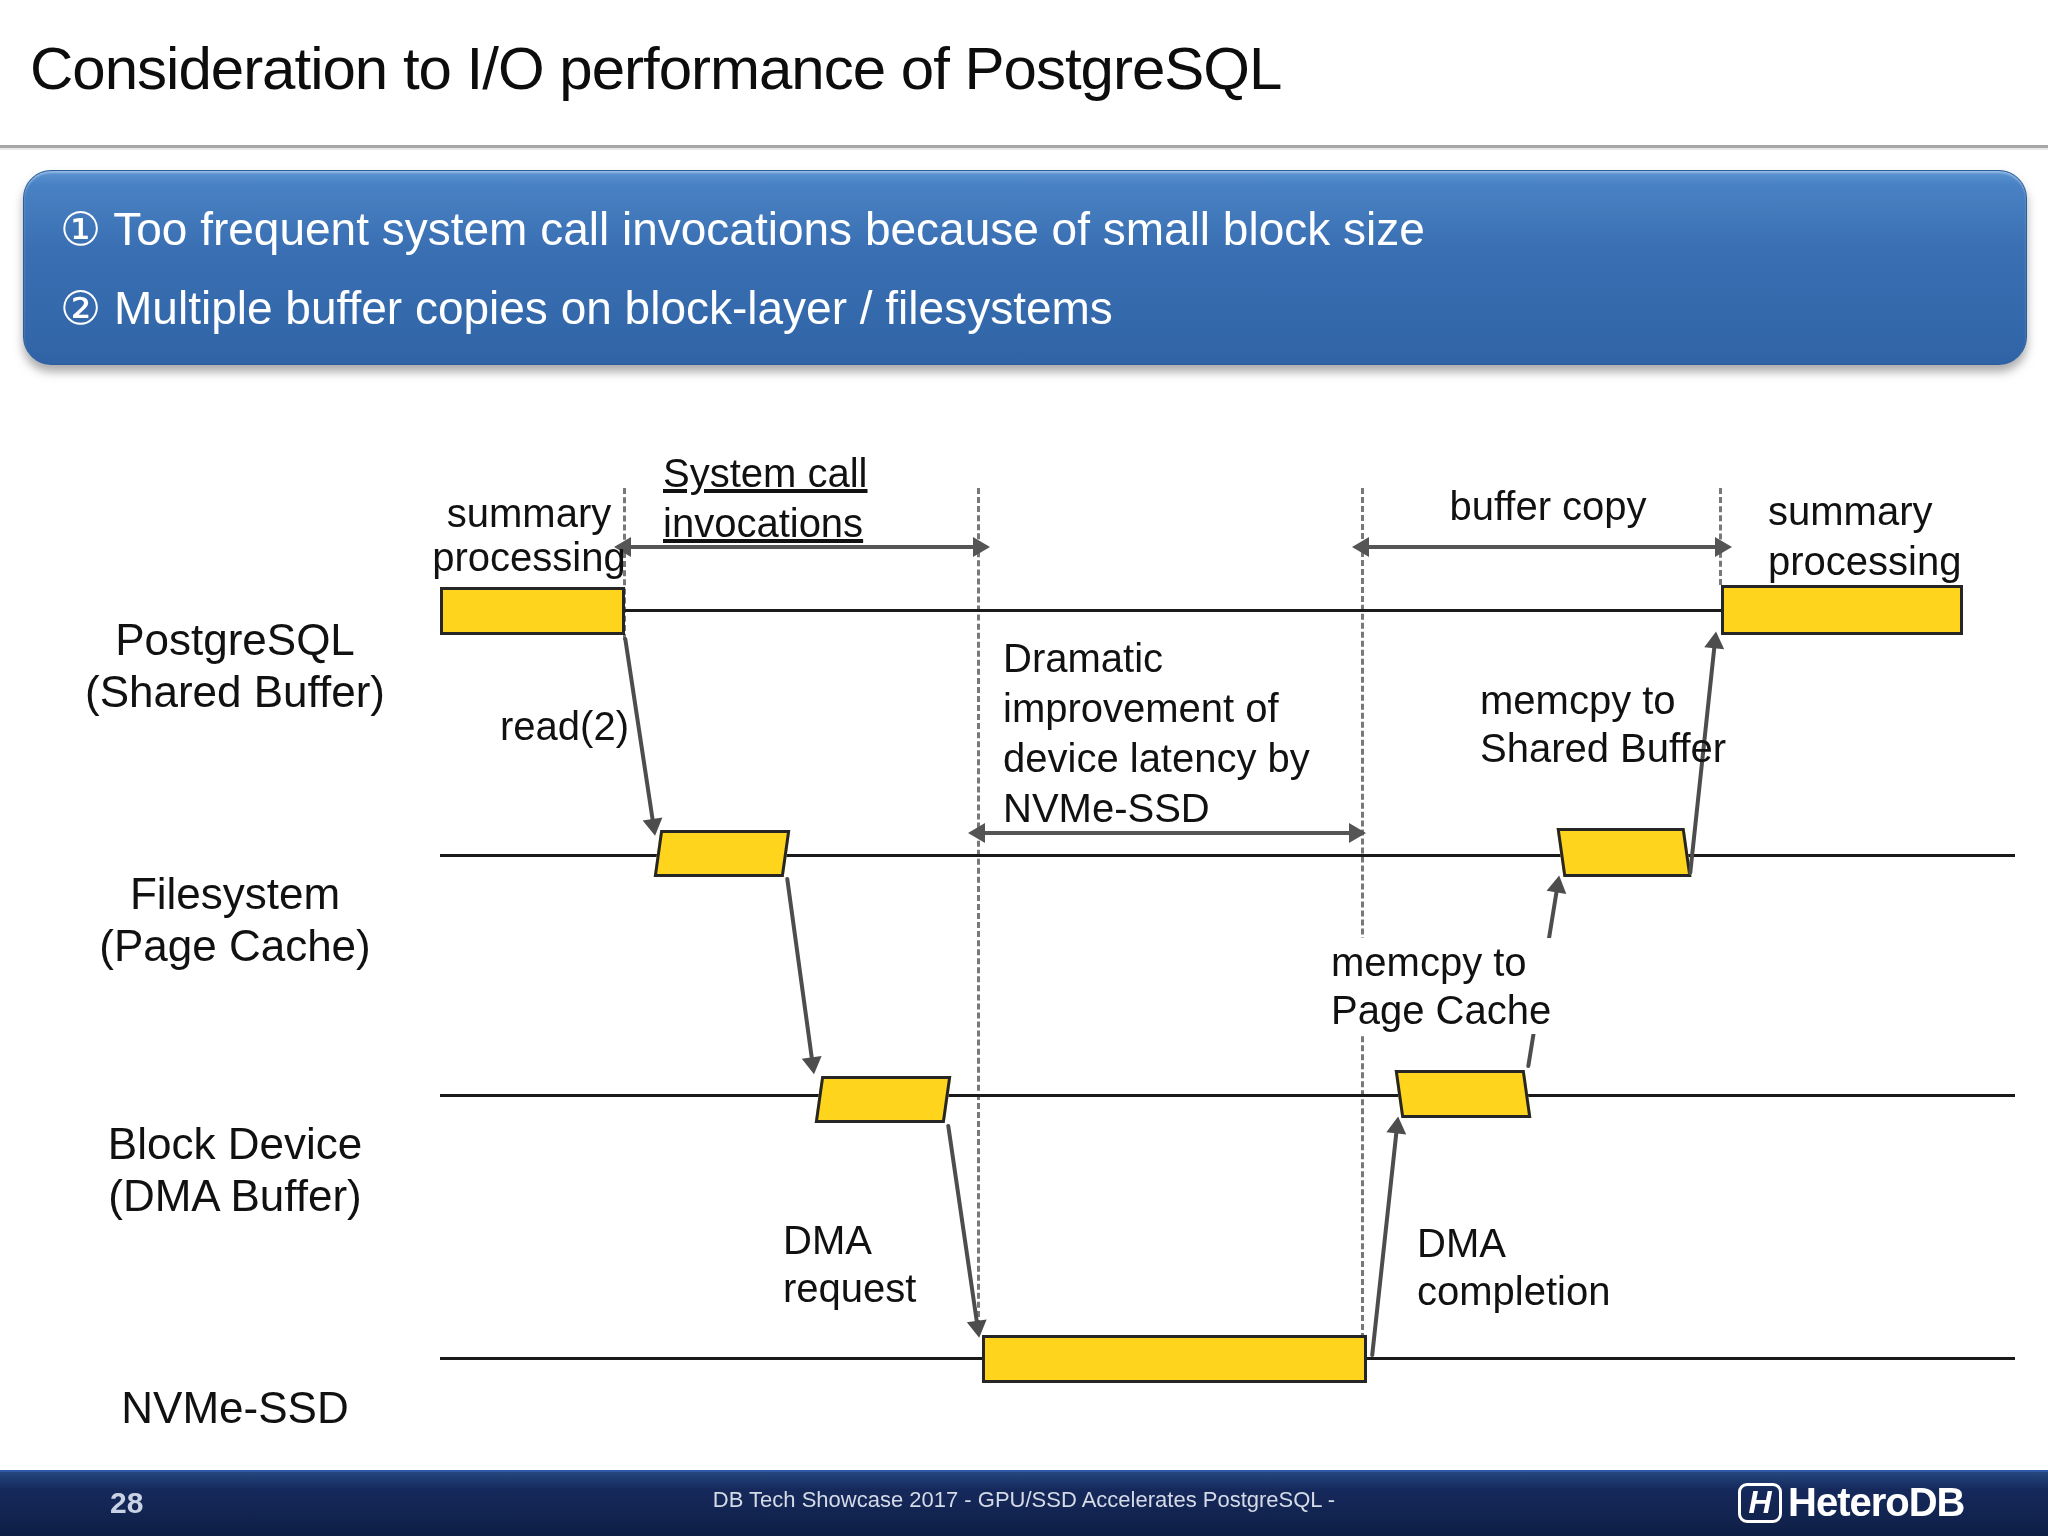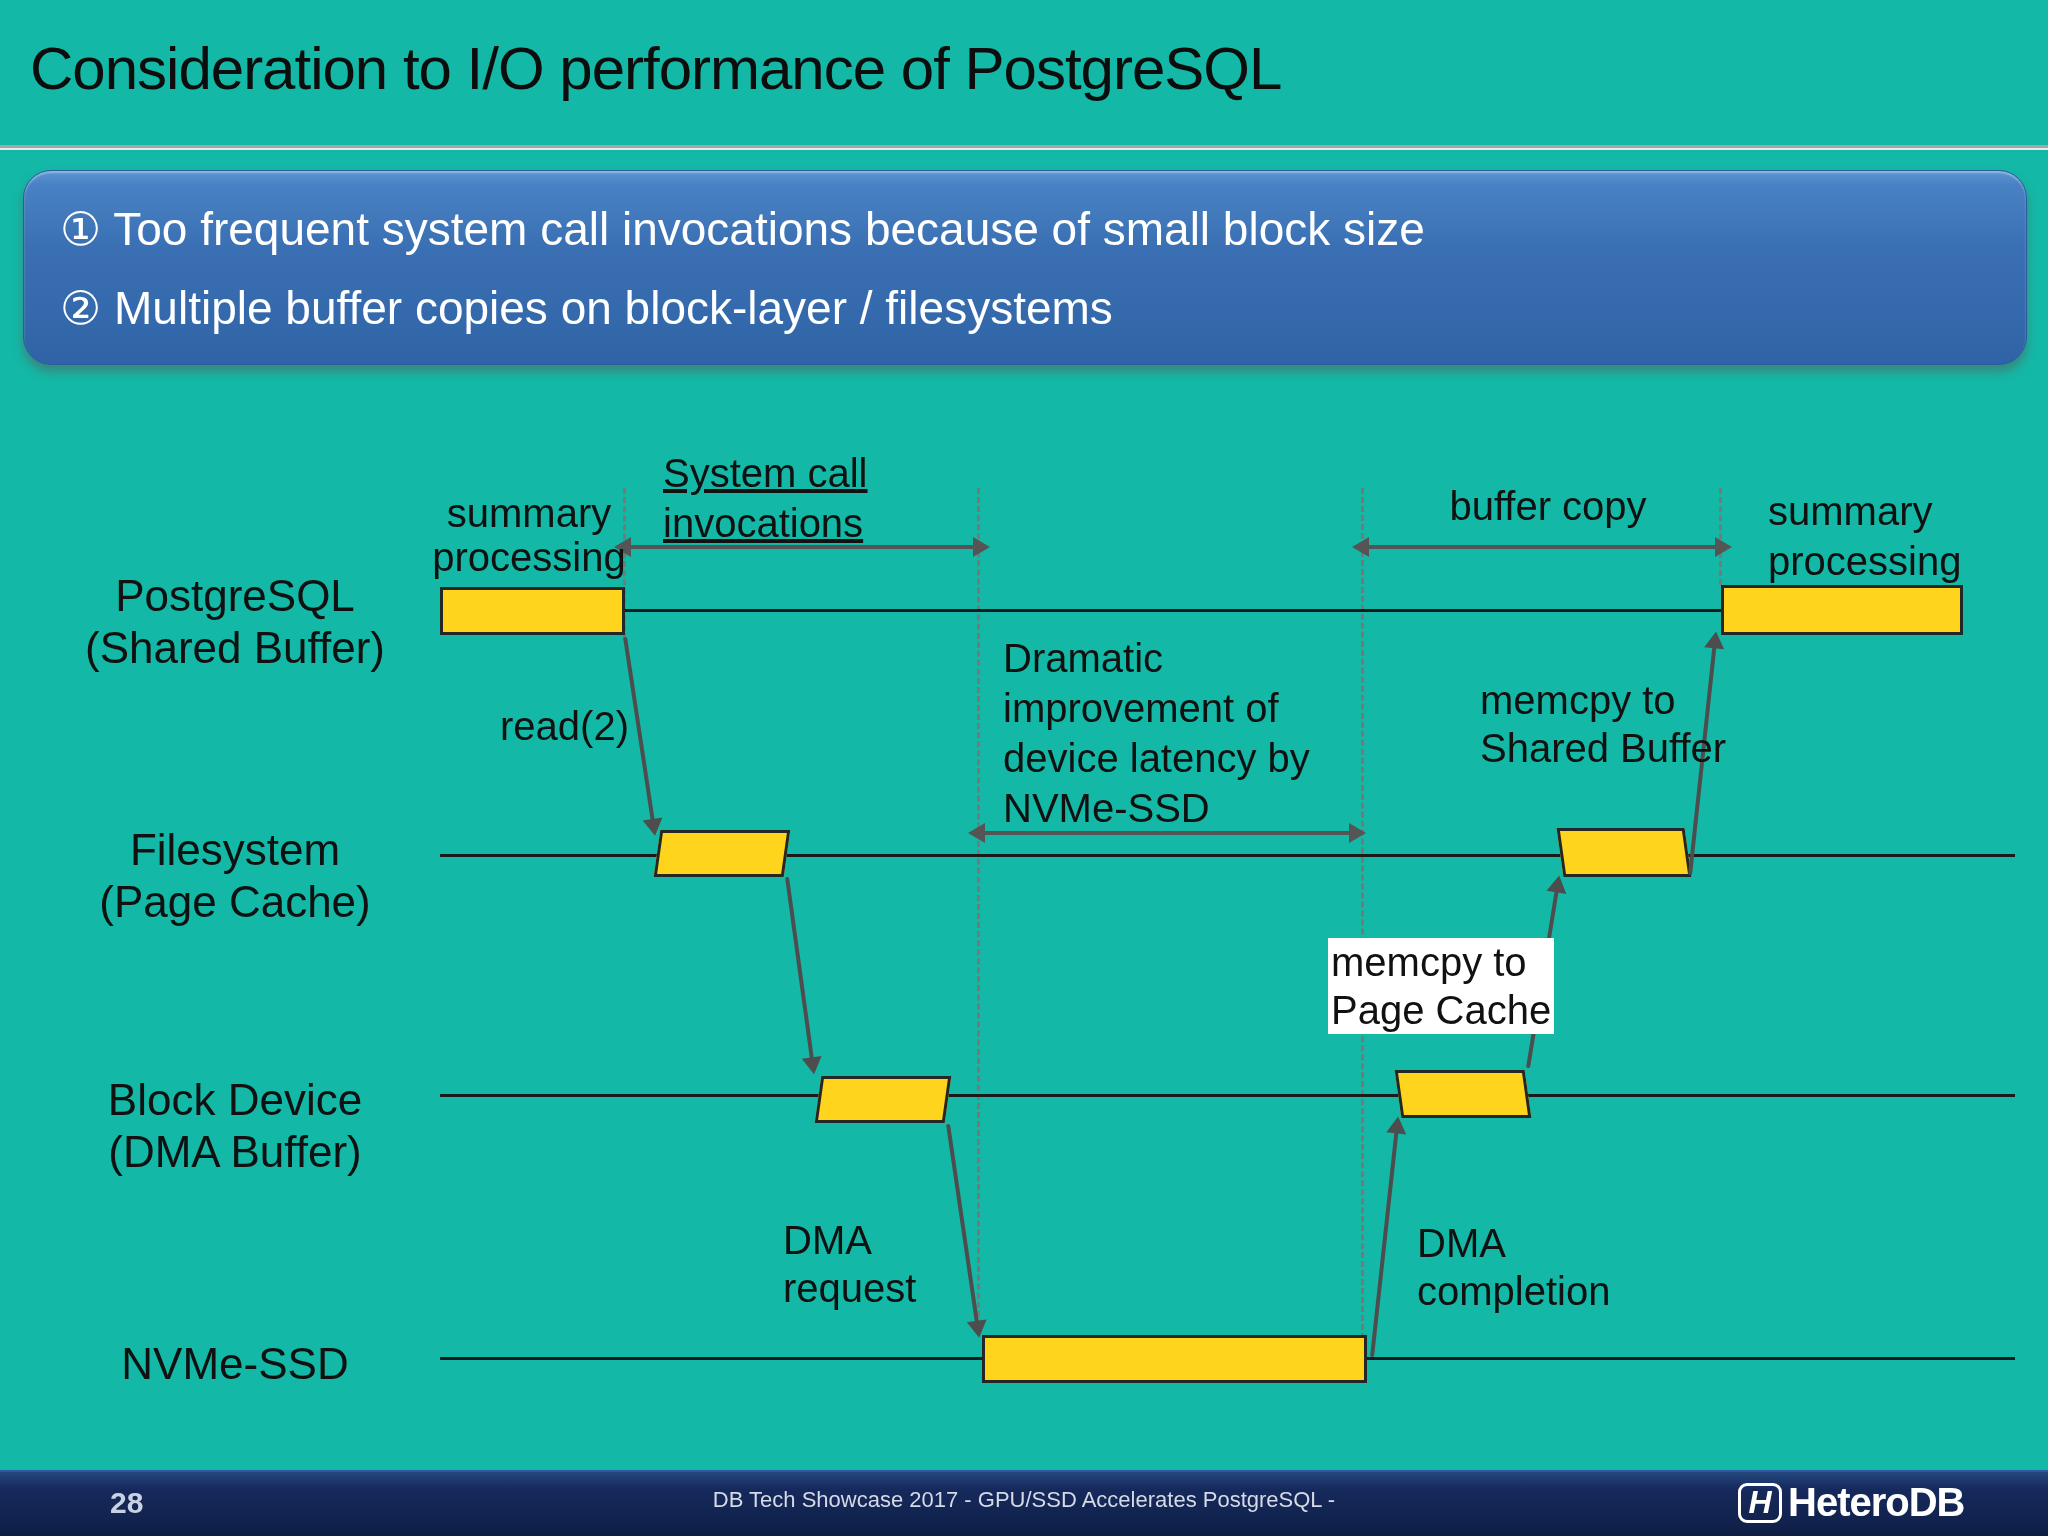--- a/index.html
+++ b/index.html
@@ -1,17 +1,17 @@
 <!DOCTYPE html>
 <html><head>
 <meta charset="utf-8">
 <style>
   html,body{margin:0;padding:0;background:#777;}
   #slide{
-    position:relative;width:2048px;height:1536px;background:#14b8a6;overflow:hidden;
+    position:relative;width:2048px;height:1536px;background:#ffffff;overflow:hidden;
     font-family:"Liberation Sans","DejaVu Sans",sans-serif;color:#1a1a1a;
   }
   
   .title{position:absolute;left:30px;top:34px;font-size:60px;letter-spacing:-1px;color:#0d0d0d;white-space:nowrap;}
   .title-rule{position:absolute;left:0;top:145px;width:2048px;height:3px;background:#a6a6a6;}
   .title-rule-shadow{position:absolute;left:0;top:148px;width:2048px;height:2px;background:#e9e9e9;}
   
   .callout{
     position:absolute;left:23px;top:170px;width:2002px;height:193px;border-radius:28px;
     background:linear-gradient(180deg,#5d95d2 0%,#4982c4 7%,#3a70b3 40%,#3267aa 85%,#2f63a5 100%);
@@ -37,21 +37,21 @@
   .diag{position:absolute;height:4px;background:#4d4d4d;transform-origin:0 50%;border-radius:2px;}
   .diag::after{content:'';position:absolute;right:-15px;top:50%;transform:translateY(-50%);
     border-left:17px solid #4d4d4d;border-top:10px solid transparent;border-bottom:10px solid transparent;}
   .a-read2        {left:625px; top:635px; width:186px; transform:rotate(81.4deg);}
   .a-reqblock     {left:787px; top:875px; width:184px; transform:rotate(82.2deg);}
   .a-dmareq      {left:948px; top:1122px;width:201px; transform:rotate(81.7deg);}
   .a-dmacomp     {left:1372px;top:1355px;width:227px; transform:rotate(-83.8deg);}
   .a-memcpypc    {left:1528px;top:1066px;width:180px; transform:rotate(-80.8deg);}
   .a-memcpysb    {left:1690px;top:873px; width:230px; transform:rotate(-83.9deg);}
   
-  .lane-label{position:absolute;left:30px;width:410px;text-align:center;font-size:44px;line-height:52px;color:#111;}
+  .lane-label{position:absolute;left:30px;width:410px;text-align:center;font-size:44px;line-height:52px;color:#111;margin-top:44px;}
   .ann{position:absolute;font-size:40px;line-height:48px;color:#111;white-space:nowrap;}
   .ann.centered{text-align:center;}
   .whitebg{background:#ffffff;padding:0 3px;}
   
   .footer{
     position:absolute;left:0;top:1470px;width:2048px;height:80px;
     background:linear-gradient(180deg,#24477f 0%,#16295c 22%,#11234e 60%,#0a1a3c 100%);
     border-top:2px solid #2e59a8;box-sizing:border-box;
   }
   .page-num{position:absolute;left:110px;top:14px;font-size:30px;font-weight:bold;color:#c9d2e4;}

